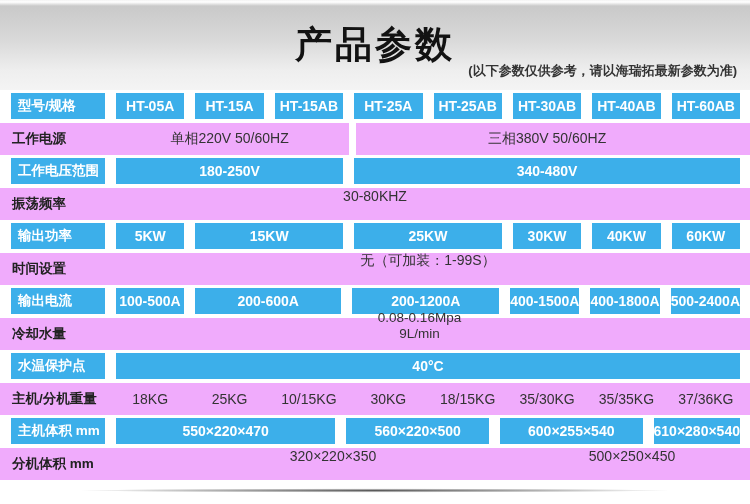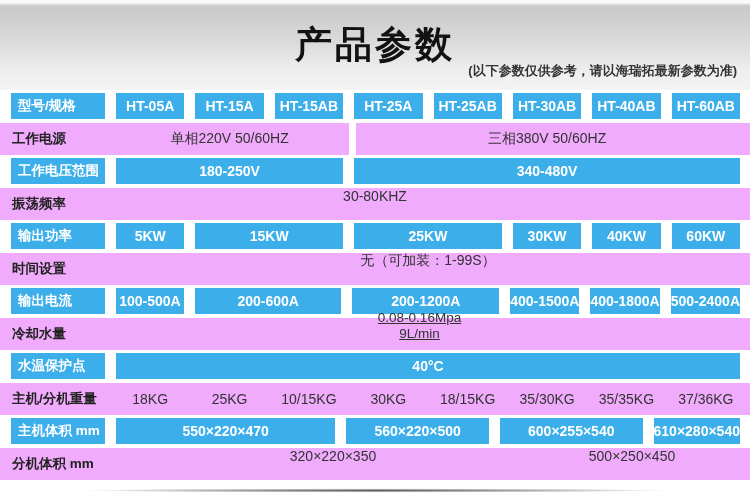--- a/index.html
+++ b/index.html
@@ -30,21 +30,21 @@
   .glabel{font-size:13.5px;font-weight:600;color:#222;white-space:nowrap;padding-left:1px;}
   .gval{text-align:center;font-size:14px;color:#333;white-space:nowrap;}
   
   .sp13{grid-column:2/5;} .sp48{grid-column:5/10;} .sp23{grid-column:3/5;}
   .sp45{grid-column:5/7;} .sp67{grid-column:7/9;} .sp18{grid-column:2/10;}
   
   .absval{position:absolute;top:0;bottom:16px;display:flex;align-items:center;justify-content:center;
     font-size:14px;color:#333;white-space:nowrap;}
   .freq-val{left:0;right:0;}
   .time-val{left:116px;right:10px;}
-  .cool-val{left:116px;right:27px;flex-direction:column;font-size:13.5px;line-height:15.5px;text-decoration:underline;}
+  .cool-val{left:116px;right:27px;flex-direction:column;font-size:13.5px;line-height:15.5px;}
   .extv-1{left:333px;transform:translateX(-50%);}
   .extv-2{left:632px;transform:translateX(-50%);}
   
   .vdiv{position:absolute;left:349px;top:0;bottom:0;width:7px;background:#ffffff;}
 
   
   .bottom-area{position:absolute;left:0;top:480px;width:750px;height:24px;background:#ffffff;}
   .page-shadow{position:absolute;left:8px;top:8px;width:734px;height:5px;
     background:radial-gradient(ellipse 50% 52% at 50% 50%,rgba(60,60,60,0.85) 0%,rgba(110,110,110,0.45) 50%,rgba(255,255,255,0) 80%);}
 </style>

